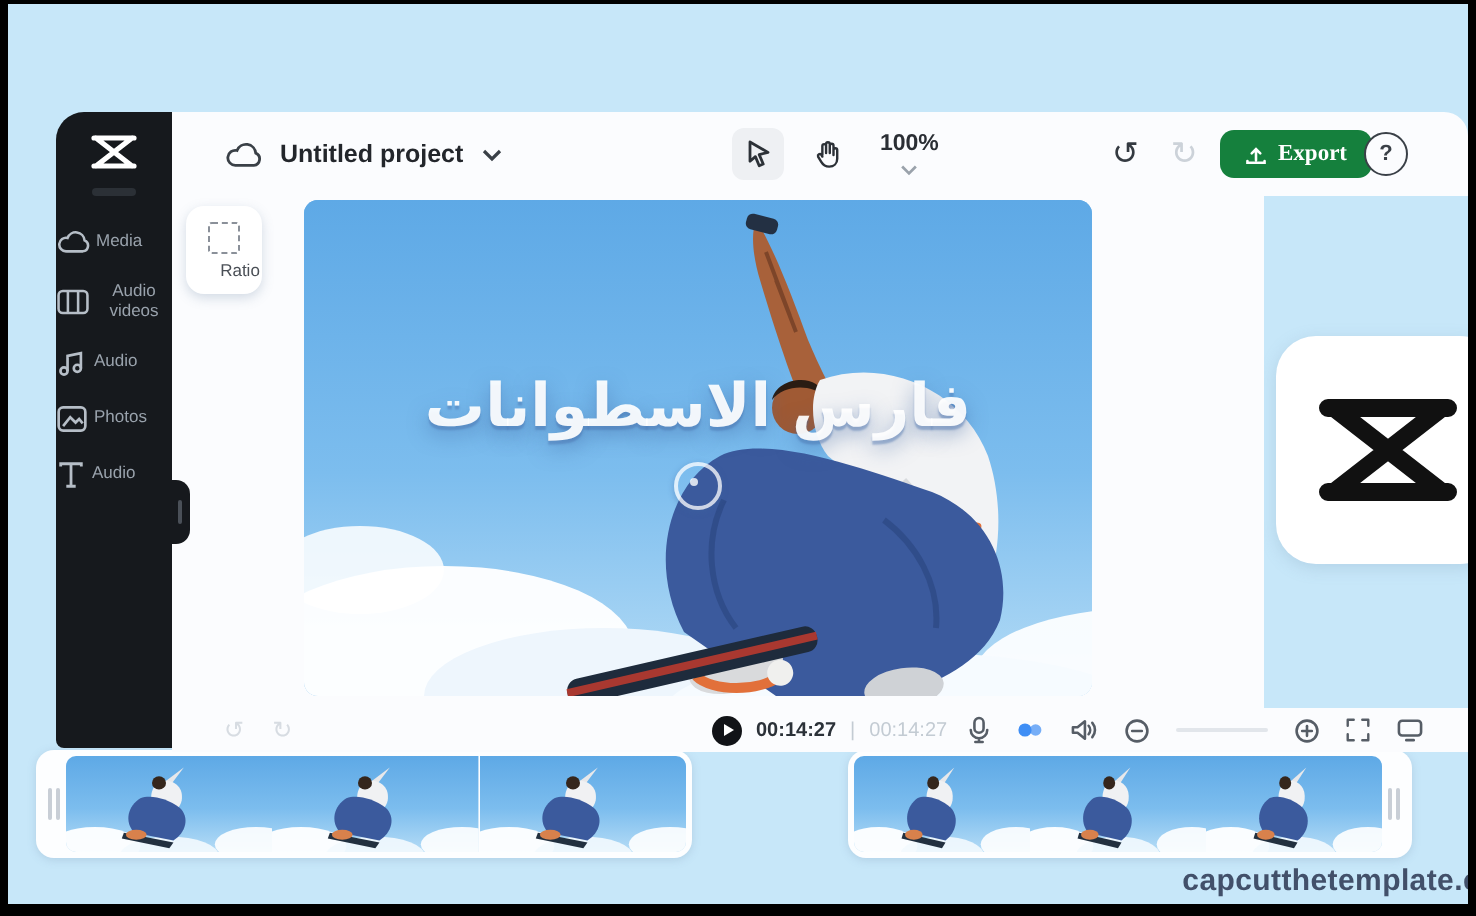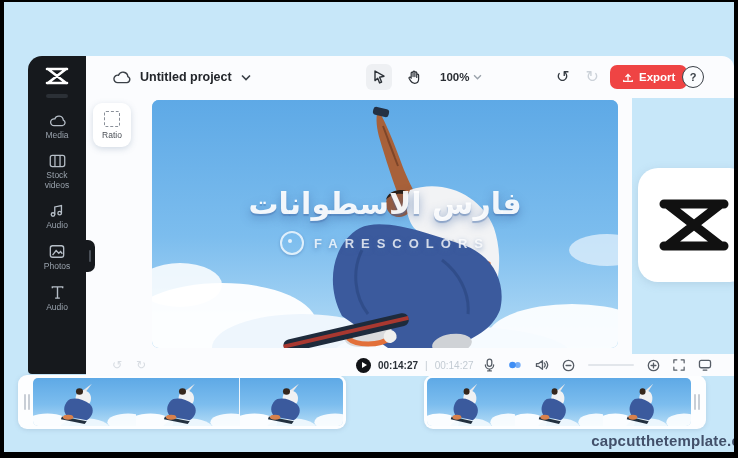--- a/index.html
+++ b/index.html
@@ -14,21 +14,21 @@
   }
   
   .sidebar{
     position:absolute;left:24px;top:54px;width:58px;height:318px;
     background:#16191d;border-radius:14px 0 0 4px;overflow:hidden;z-index:5;
     display:flex;flex-direction:column;align-items:center;
   }
   .sb-logo{margin-top:10px;}
   .sb-pill{width:22px;height:4px;border-radius:2px;background:#2b3036;margin-top:8px;}
   .sb-items{display:flex;flex-direction:column;align-items:center;gap:13px;margin-top:16px;width:100%;}
-  .sb-item{display:flex;flex-direction:column;align-items:center;gap:3px;cursor:pointer;width:100%;}
+  .sb-item{display:flex;align-items:center;gap:3px;cursor:pointer;width:100%;}
   .sb-item svg{stroke:#b6bec7;fill:none;stroke-width:1.5;}
   .sb-item .lbl{
     font-size:8.5px;color:#99a2ac;text-align:center;line-height:1.15;max-width:44px;
   }
   .sb-collapse{
     position:absolute;left:82px;top:238px;width:9px;height:32px;z-index:6;
     background:#16191d;border-radius:0 7px 7px 0;
   }
   .sb-collapse:after{content:"";position:absolute;left:3px;top:10px;width:2px;height:12px;background:#4a5058;border-radius:1px;}
   
@@ -36,42 +36,42 @@
     position:absolute;left:82px;top:54px;width:648px;height:42px;
     background:#fbfcfe;border-radius:0 12px 0 0;z-index:4;
   }
   .h-left{position:absolute;left:26px;top:0;height:42px;display:flex;align-items:center;gap:9px;}
   .h-title{font-size:12.5px;font-weight:bold;color:#23262b;}
   .h-mid{position:absolute;left:280px;top:0;height:42px;display:flex;align-items:center;gap:8px;}
   .tool-btn{
     width:26px;height:26px;border-radius:6px;display:flex;align-items:center;justify-content:center;cursor:pointer;
   }
   .tool-btn.active{background:#eef0f3;}
-  .h-zoom{display:flex;align-items:center;gap:4px;margin-left:6px;cursor:pointer;}
+  .h-zoom{display:flex;align-items:center;gap:4px;margin-left:6px;cursor:pointer;flex-direction:column;}
   .h-zoom .z{font-size:11.5px;font-weight:bold;color:#2a2e34;}
   .h-hist{position:absolute;left:470px;top:0;height:42px;display:flex;align-items:center;gap:16px;}
   .hist-glyph{font-family:"DejaVu Sans",sans-serif;font-size:16px;line-height:1;cursor:pointer;}
   .undo{color:#343a41;}
   .redo{color:#ccd2d9;}
   .export-btn{
     position:absolute;left:524px;top:9px;height:24px;padding:0 12px;
-    background:#ef4444;border-radius:7px;display:flex;align-items:center;gap:5px;cursor:pointer;border:none;
+    background:#15803d;border-radius:7px;display:flex;align-items:center;gap:5px;cursor:pointer;border:none;font-family:Liberation Serif, serif;
   }
   .export-btn .xl{color:#fff;font-size:11.5px;font-weight:bold;}
   .help-btn{
     position:absolute;left:596px;top:10px;width:20px;height:20px;border-radius:50%;
     border:1.6px solid #3a4047;color:#3a4047;display:flex;align-items:center;justify-content:center;
     font-size:11px;font-weight:bold;cursor:pointer;background:#fbfcfe;
   }
   
   .preview{
     position:absolute;left:82px;top:96px;width:546px;height:256px;background:#fbfcfe;z-index:3;
   }
   .video{
-    position:absolute;left:66px;top:2px;width:466px;height:248px;border-radius:7px;overflow:hidden;
+    position:absolute;left:66px;top:2px;width:394px;height:248px;border-radius:7px;overflow:hidden;
     background:linear-gradient(175deg,#5ea9e6 0%,#79bbee 45%,#a7d4f4 100%);
   }
   .video svg.scene{position:absolute;left:0;top:0;}
   .watermark{
     position:absolute;left:0;top:86px;width:100%;text-align:center;z-index:2;pointer-events:none;
   }
   .wm1{
     font-family:"DejaVu Sans",sans-serif;direction:rtl;font-size:30px;font-weight:bold;
     color:rgba(255,255,255,.92);
     text-shadow:0 2px 1px rgba(70,110,170,.45),0 4px 10px rgba(60,100,160,.5);
@@ -84,21 +84,21 @@
   .wm2 .t{
     font-size:13px;font-weight:bold;letter-spacing:7px;color:rgba(255,255,255,.78);
     text-shadow:0 2px 5px rgba(60,100,160,.55);
   }
   .ratio-btn{
     position:absolute;left:89px;top:101px;width:38px;height:44px;background:#fff;border-radius:9px;
     box-shadow:0 2px 6px rgba(90,120,150,.25);z-index:6;display:flex;flex-direction:column;align-items:center;
     justify-content:center;gap:3px;cursor:pointer;
   }
   .ratio-ic{width:14px;height:14px;border:1.4px dashed #8a9099;border-radius:2px;}
-  .ratio-lbl{font-size:8.5px;color:#4a4f56;}
+  .ratio-lbl{font-size:8.5px;color:#4a4f56;padding-left:16px;}
   
   .logo-card{
     position:absolute;left:634px;top:166px;width:112px;height:114px;background:#fff;border-radius:20px;
     display:flex;align-items:center;justify-content:center;z-index:2;box-shadow:0 2px 8px rgba(120,150,180,.25);
   }
   
   .tbar{
     position:absolute;left:82px;top:352px;width:648px;height:22px;background:#fbfcfe;z-index:4;
   }
   .tbar-left{position:absolute;left:26px;top:0;height:22px;display:flex;align-items:center;gap:14px;}
@@ -181,21 +181,21 @@
         <span class="lbl">Media</span>
       </div>
       <div class="sb-item">
         <span>
           <svg width="17" height="14" viewBox="0 0 20 16">
               <rect x="1.5" y="1.5" width="17" height="13" rx="2.5"></rect>
               <line x1="7" y1="1.5" x2="7" y2="14.5"></line>
               <line x1="13" y1="1.5" x2="13" y2="14.5"></line>
             </svg>
         </span>
-        <span class="lbl">Stock videos</span>
+        <span class="lbl">Audio videos</span>
       </div>
       <div class="sb-item">
         <span>
           <svg width="16" height="15" viewBox="0 0 18 16">
               <path d="M6.5 12.5 V4 L14 2.5 V11"></path>
               <circle cx="4.5" cy="12.5" r="2"></circle>
               <circle cx="12" cy="11" r="2"></circle>
             </svg>
         </span>
         <span class="lbl">Audio</span>
@@ -310,21 +310,20 @@
           <rect x="130" y="226" width="128" height="13" rx="6" fill="#1e2b3c"></rect>
           <rect x="130" y="230" width="128" height="4" fill="#c23b2e" opacity=".85"></rect>
           <circle cx="152" cy="246" r="6.5" fill="#e2703a"></circle>
           <circle cx="236" cy="246" r="6.5" fill="#f0f0ee"></circle>
         </g>
       </svg>
       <div class="watermark">
         <div class="wm1">فارس الاسطوانات</div>
         <div class="wm2">
           <span class="wm-disc"></span>
-          <span class="t">FARESCOLORS</span>
         </div>
       </div>
     </div>
   </div>
 
   <div class="ratio-btn">
     <span class="ratio-ic"></span>
     <span class="ratio-lbl">Ratio</span>
   </div>
 

